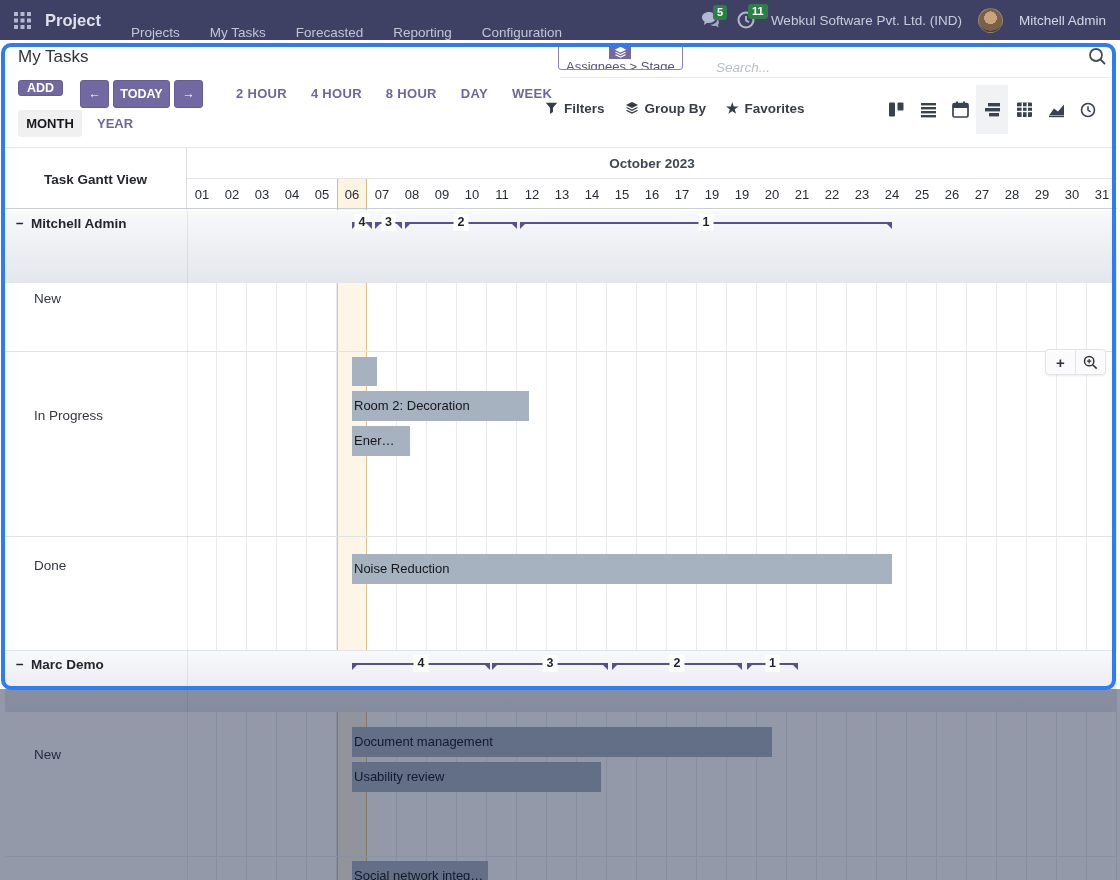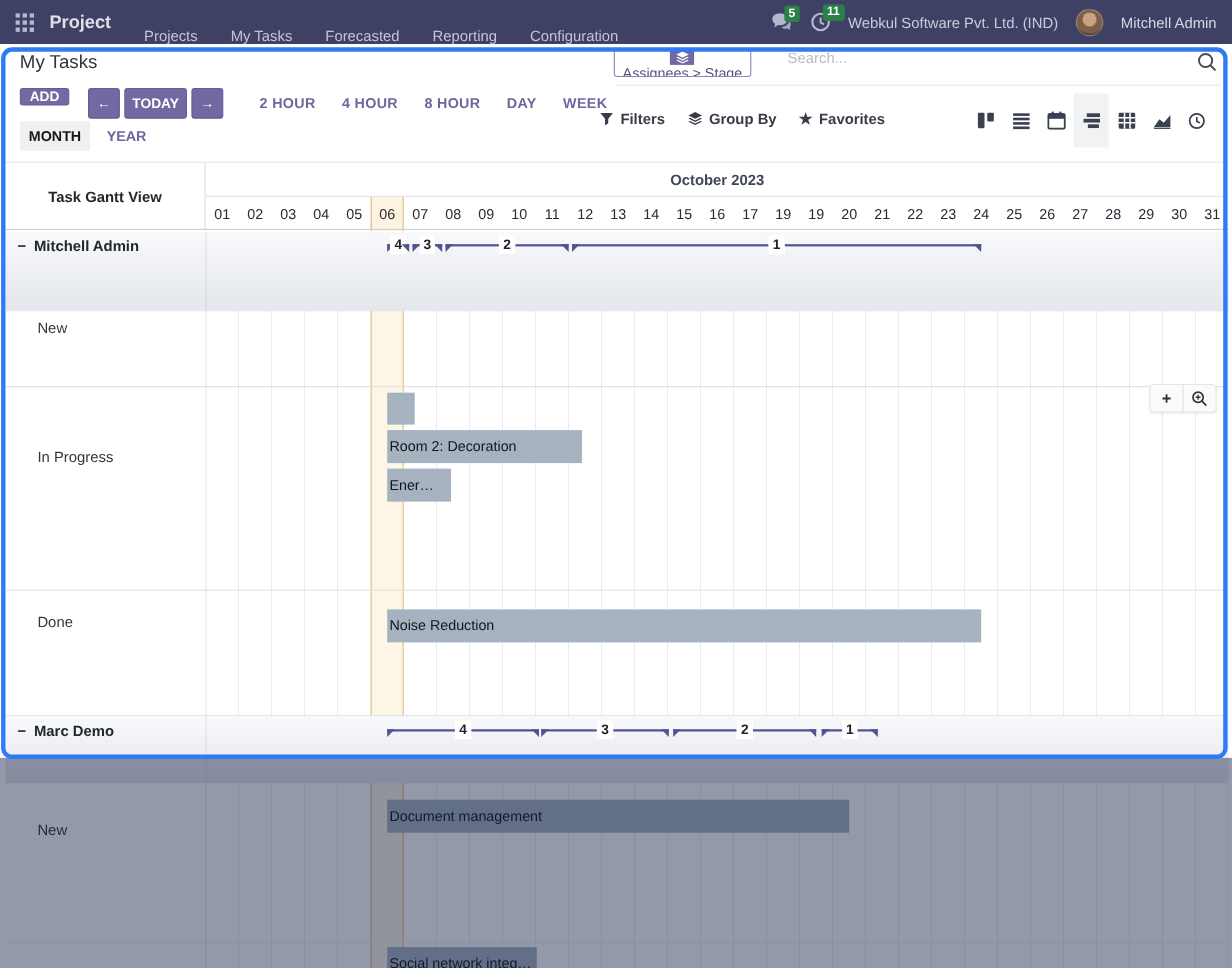--- a/index.html
+++ b/index.html
@@ -24,22 +24,22 @@
     border:1px solid rgba(255,255,255,.25); }
   .username { font-size:13.5px; color:#d6d8e6; }
 
   
   #title { left:18px; top:47px; font-size:17px; color:#32343c; }
   .facet { left:558px; top:45px; height:25px; display:flex; align-items:center;
     border:1px solid #8d84b8; border-radius:3px; overflow:hidden; background:#fff;flex-direction:column; }
   .facet-icon { width:22px; background:#7269a2; display:flex; align-items:center; justify-content:center; }
   .facet-label { padding:0 7px; font-size:13px; color:#5a5280; display:flex; align-items:center; }
   .facet-close { padding:0 7px 0 1px; font-size:12px; color:#8a8f98; display:flex; align-items:center; cursor:pointer; }
-  #search-input { left:716px; top:40px; width:350px; height:24px; border:none; outline:none;
-    font-size:13.5px; color:#4a4f58; background:transparent; }
+  #search-input { left:716px; top:55px; width:350px; height:24px; border:none; outline:none;
+    font-size:13.5px; color:#4a4f58; background:transparent;font-style:italic; }
   #search-input::placeholder { color:#b9bec6; }
   #search-btn { left:1088px; top:47px; cursor:pointer; }
   #cp-divider { left:560px; top:77px; width:550px; height:1px; background:#e7e9eb; }
 
   .btn { position:absolute; background:#7269a2; color:#fff; border:1px solid #665d94;
     border-radius:3px; font-weight:700; font-size:12.5px; display:flex;
     align-items:center; justify-content:center; cursor:pointer; }
   .scale-row { position:absolute; left:236px; top:86px; display:flex; gap:24px; }
   .scale-row > div { font-size:13px; font-weight:700; color:#6f659f; letter-spacing:.3px; cursor:pointer; }
   #month-btn { left:18px; top:110px; width:64px; height:27px; background:#f0f0f1;
@@ -358,20 +358,21 @@
   <div class="bracket" style="left:607px;top:452px;width:130px;">
     <span class="count">2</span>
     </div>
   <div class="bracket" style="left:742px;top:452px;width:51px;">
     <span class="count">1</span>
     </div>
 
   <div class="srow" style="top:501px;height:145px;border-bottom-color:#eef0f3;"></div>
   <div class="stage-label" style="top:536px;">New</div>
   <div class="bar" style="left:347px;top:516px;width:420px;">Document management</div>
+  <div class="bar" style="left:347px;top:551px;width:249px;">Usability review</div>
 
   <div class="srow" style="top:646px;height:23px;border-bottom:none;"></div>
   <div class="bar" style="left:347px;top:650px;width:136px;">Social network integ…</div>
 
 </div>
 
 <div id="zoom-ctrl">
   <span class="zbtn">+</span>
   <span class="zbtn">
     <svg width="15" height="15" viewBox="0 0 17 17">

